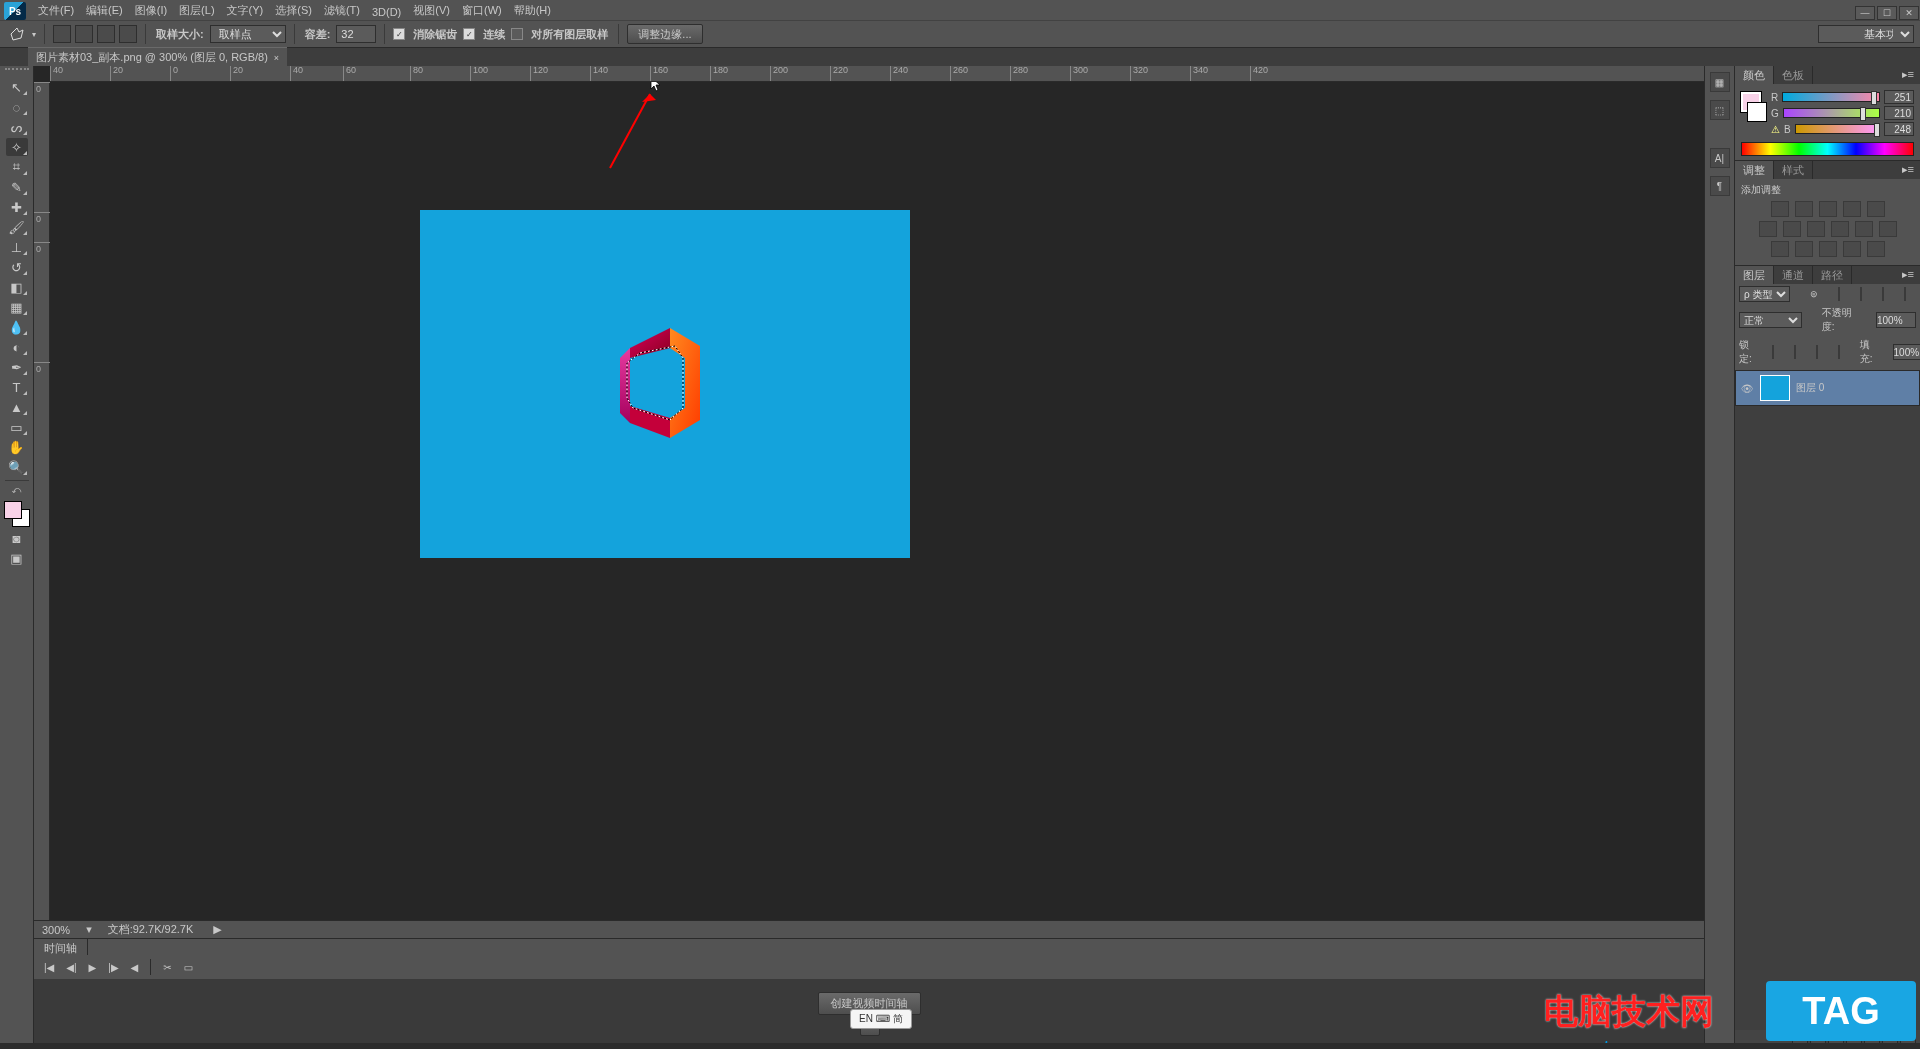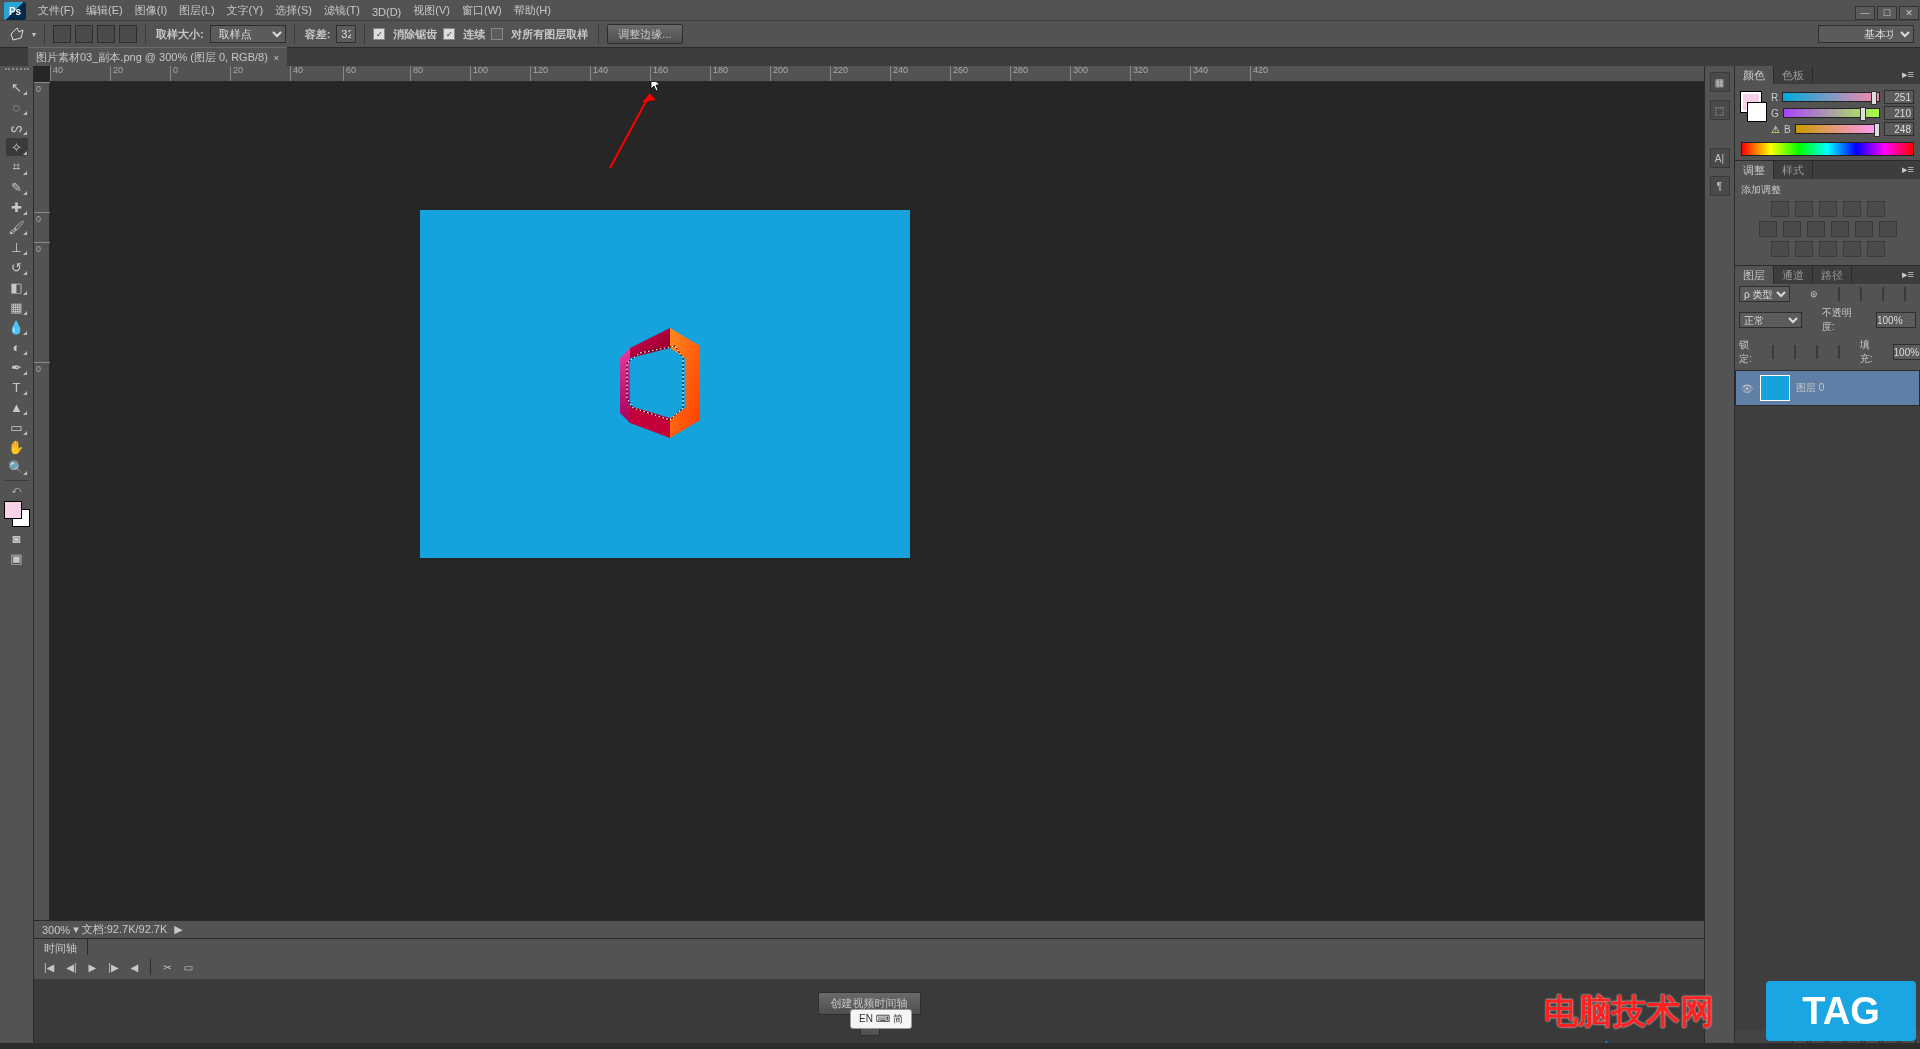--- a/index.html
+++ b/index.html
@@ -45,21 +45,21 @@
 .canvasWrap { flex:1; position:relative; display:flex; }
 .rulerV { width:16px; background:#535353; border-right:1px solid #2a2a2a; position:relative; font-size:9px; color:#aaa; }
 .rulerV .tick { position:absolute; left:0; width:16px; border-top:1px solid #888; padding-top:1px; padding-left:2px; }
 .viewport { flex:1; position:relative; overflow:hidden; }
 .canvas { position:absolute; left:370px; top:128px; width:490px; height:348px; background:#14a3dc; }
 .logo3d { position:absolute; left:195px; top:118px; width:90px; height:110px; }
 .arrow { position:absolute; left:556px; top:4px; width:60px; height:84px; }
 .cursor { position:absolute; left:600px; top:-6px; width:12px; height:16px; }
 
 
-.status { height:18px; background:#535353; border-top:1px solid #2a2a2a; display:flex; align-items:center; padding:0 8px; font-size:11px; gap:3px; }
+.status { height:18px; background:#535353; border-top:1px solid #2a2a2a; display:flex; align-items:center; padding:0 8px; font-size:11px; gap:16px; }
 .status .arrowbtn { margin-left:4px; }
 
 
 .timeline { background:#535353; border-top:1px solid #2a2a2a; }
 .timeline .tab { height:16px; padding:2px 10px; display:inline-block; background:#535353; font-size:11px; border-right:1px solid #2a2a2a; }
 .timeline .body { height:94px; background:#3a3a3a; position:relative; display:flex; flex-direction:column; }
 .timeline .controls { height:24px; background:#535353; display:flex; align-items:center; gap:12px; padding:0 10px; }
 .timeline .controls span { font-size:10px; }
 .timeline .center { flex:1; display:flex; align-items:center; justify-content:center; background:#3a3a3a; }
 .timeline .makebtn { background:linear-gradient(#6a6a6a,#4e4e4e); border:1px solid #2e2e2e; padding:3px 12px; border-radius:2px; display:flex; align-items:center; gap:6px; }
@@ -143,21 +143,21 @@
   <div class="sep"></div>
   <div class="tbox"></div>
   <div class="tbox"></div>
   <div class="tbox"></div>
   <div class="tbox"></div>
   <div class="sep"></div>
   <span class="label">取样大小:</span>
   <select style="width:76px;"><option>取样点</option></select>
   <div class="sep"></div>
   <span class="label">容差:</span>
-  <input style="width: 20px;" value="32">
+  <input style="width: 40px;" value="32">
   <div class="sep"></div>
   <span class="cb">✓</span>
   <span class="label">消除锯齿</span>
   <span class="cb">✓</span>
   <span class="label">连续</span>
   <span class="cb" style="background:#5b5b5b;"></span>
   <span class="label">对所有图层取样</span>
   <div class="sep"></div>
   <div class="btn">调整边缘...</div>
   <div class="right">

